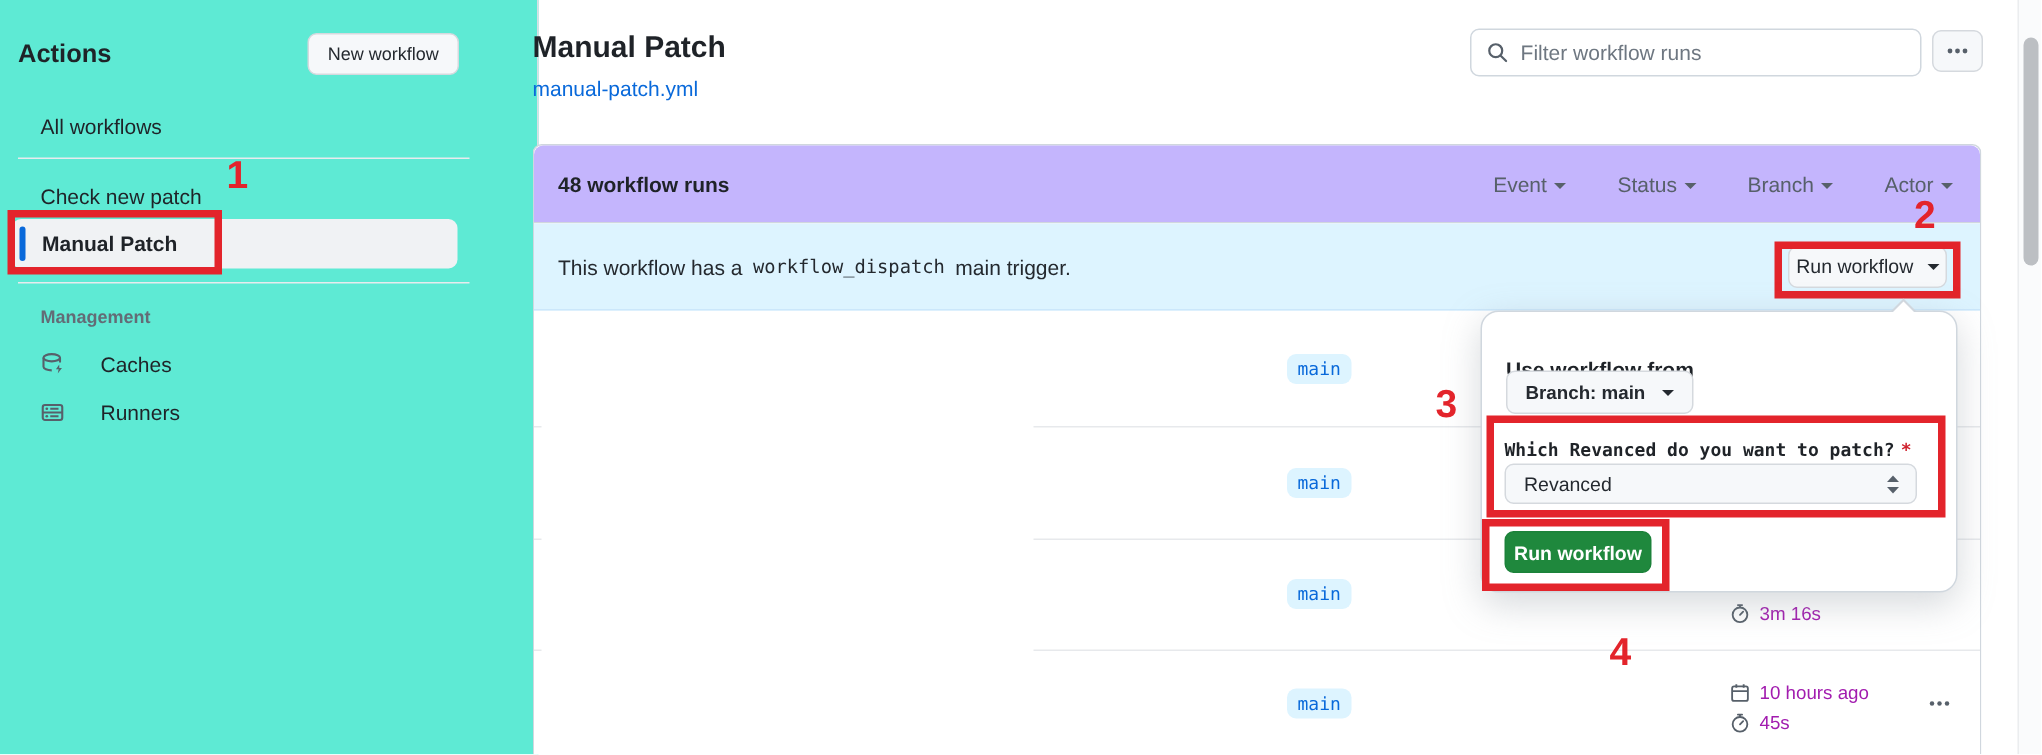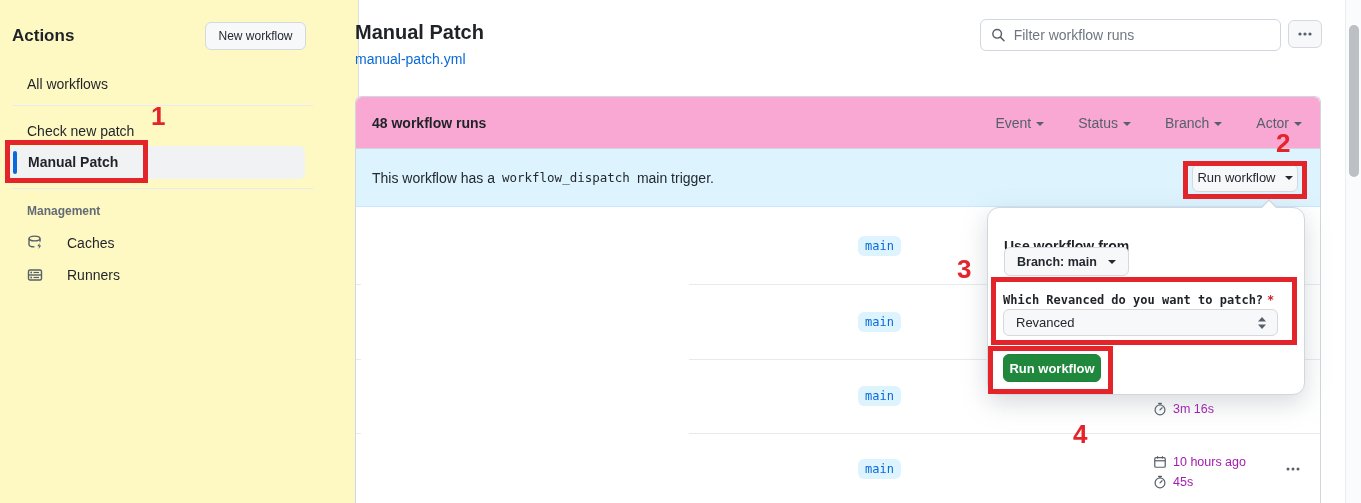--- a/index.html
+++ b/index.html
@@ -7,21 +7,21 @@
   #app {
     position:relative; width:1361px; height:503px; overflow:hidden;
     font-family:"Liberation Sans", sans-serif; color:#24292f; background:#fff;
   }
   .abs { position:absolute; }
 
   
   .top-bar { left:220px; top:0; width:87px; height:4px; background:#f4795c; }
 
   
-  .sidebar { left:0; top:0; width:359px; height:503px; background:#fef9c3; border-right:1px solid #d8dee4; }
+  .sidebar { left:0; top:0; width:359px; height:503px; background:#5eead4; border-right:1px solid #d8dee4; }
   .sidebar-title { position:absolute; left:12px; top:26px; font-size:17px; font-weight:700; color:#1f2328; }
   .new-workflow-btn {
     position:absolute; left:205px; top:22px; width:101px; height:28px;
     background:#f6f8fa; border:1px solid #d5d9de; border-radius:6px;
     font-size:12px; color:#24292f; display:flex; align-items:center; justify-content:center; cursor:pointer;
   }
   .nav-item { position:absolute; left:27px; font-size:14px; color:#1f2328; cursor:pointer; }
   .side-divider { position:absolute; left:12px; width:301px; height:1px; background:#e8ebee; }
   .selected-pill {
     position:absolute; left:8px; top:146px; width:297px; height:33px;
@@ -51,21 +51,21 @@
     background:#f6f8fa; border:1px solid #d5d9de; border-radius:6px;
     display:flex; align-items:center; justify-content:center; cursor:pointer; color:#57606a;
   }
 
   
   .runs-table {
     left:355px; top:96px; width:966px; height:407px;
     border:1px solid #d0d7de; border-bottom:none; border-radius:6px 6px 0 0; background:#fff;
   }
   .table-header {
-    position:relative; height:52px; background:#f9a8d4; border-radius:6px 6px 0 0;
+    position:relative; height:52px; background:#c4b5fd; border-radius:6px 6px 0 0;
     border-bottom:1px solid #d0d7de; display:flex; align-items:center; padding:0 18px 0 16px;
   }
   .runs-count { font-size:14px; font-weight:700; color:#1f2328; }
   .filters { margin-left:auto; display:flex; gap:34px; }
   .filter { font-size:14px; color:#57606a; cursor:pointer; white-space:nowrap; }
   .caret { display:inline-block; width:0; height:0; border-left:4px solid transparent;
     border-right:4px solid transparent; border-top:4px solid currentColor; margin-left:5px; vertical-align:2px; }
   .banner {
     position:relative; height:58px; background:#ddf4ff; border-bottom:1px solid #cbe7fb;
     display:flex; align-items:center; padding:0 16px; font-size:14px; color:#24292f;

